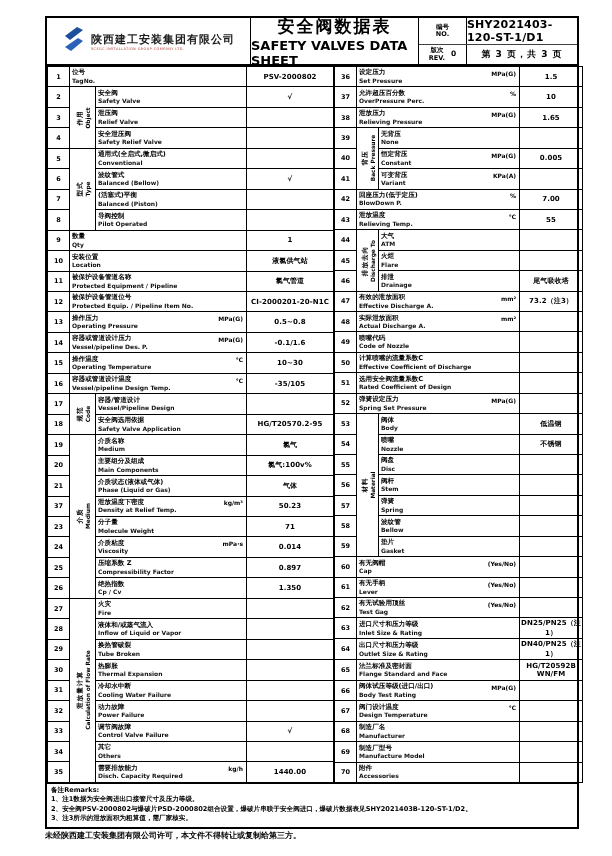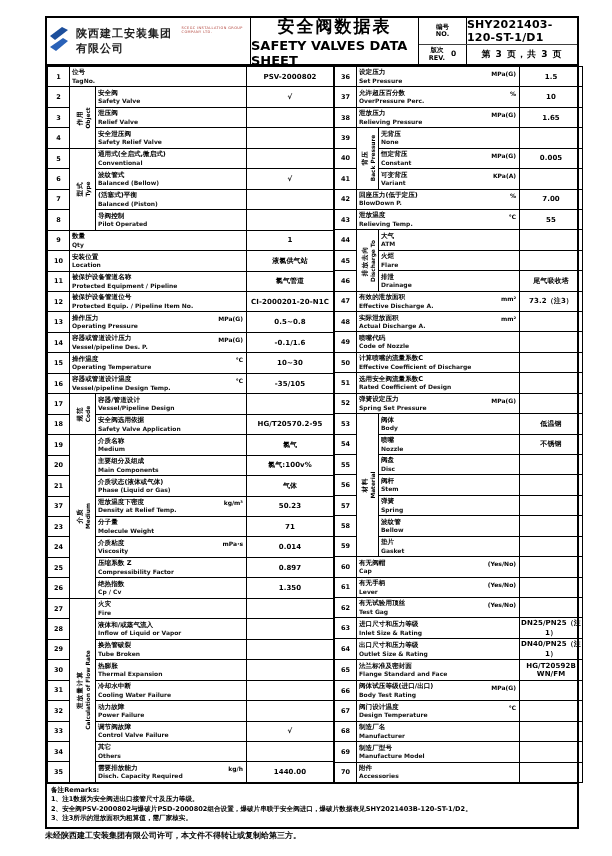--- a/index.html
+++ b/index.html
@@ -4,21 +4,21 @@
 <style>
   * { margin:0; padding:0; box-sizing:border-box; }
   body { background:#e8e8e8; font-family:"DejaVu Sans", sans-serif; }
   .page { position:relative; width:612px; height:856px; background:#ffffff; margin:0 auto; color:#000; }
   .frame { position:absolute; left:45px; top:16px; width:534px; border:2px solid #000; background:#fff; }
 
   
   .hdr { display:flex; height:48px; border-bottom:2px solid #000; }
   .hdr-logo { width:204px; border-right:1px solid #000; display:flex; align-items:center; justify-content:center; gap:5px; }
   .logo-mark { flex:0 0 auto; }
-  .logo-texts { display:flex; flex-direction:row; }
+  .logo-texts { display:flex; flex-direction:column; }
   .logo-cn { font-size:11px; font-weight:700; letter-spacing:1px; color:#222; }
   .logo-en { font-size:3.5px; color:#b04038; letter-spacing:.4px; }
   .hdr-title { width:168px; border-right:1px solid #000; display:flex; flex-direction:column; align-items:center; justify-content:center; }
   .title-cn { font-size:17px; font-weight:700; letter-spacing:2px; }
   .title-en { font-size:13px; font-weight:700; }
   .hdr-no { flex:1; display:flex; flex-direction:column; }
   .hdr-no-row { flex:1; display:flex; }
   .hdr-no-row:first-child { border-bottom:1px solid #404040; }
   .no-label { width:48px; border-right:1px solid #000; display:flex; flex-direction:column; align-items:center; justify-content:center; font-size:6.5px; font-weight:700; line-height:1.15; }
   .rev-cell { flex-direction:row !important; gap:6px; }

